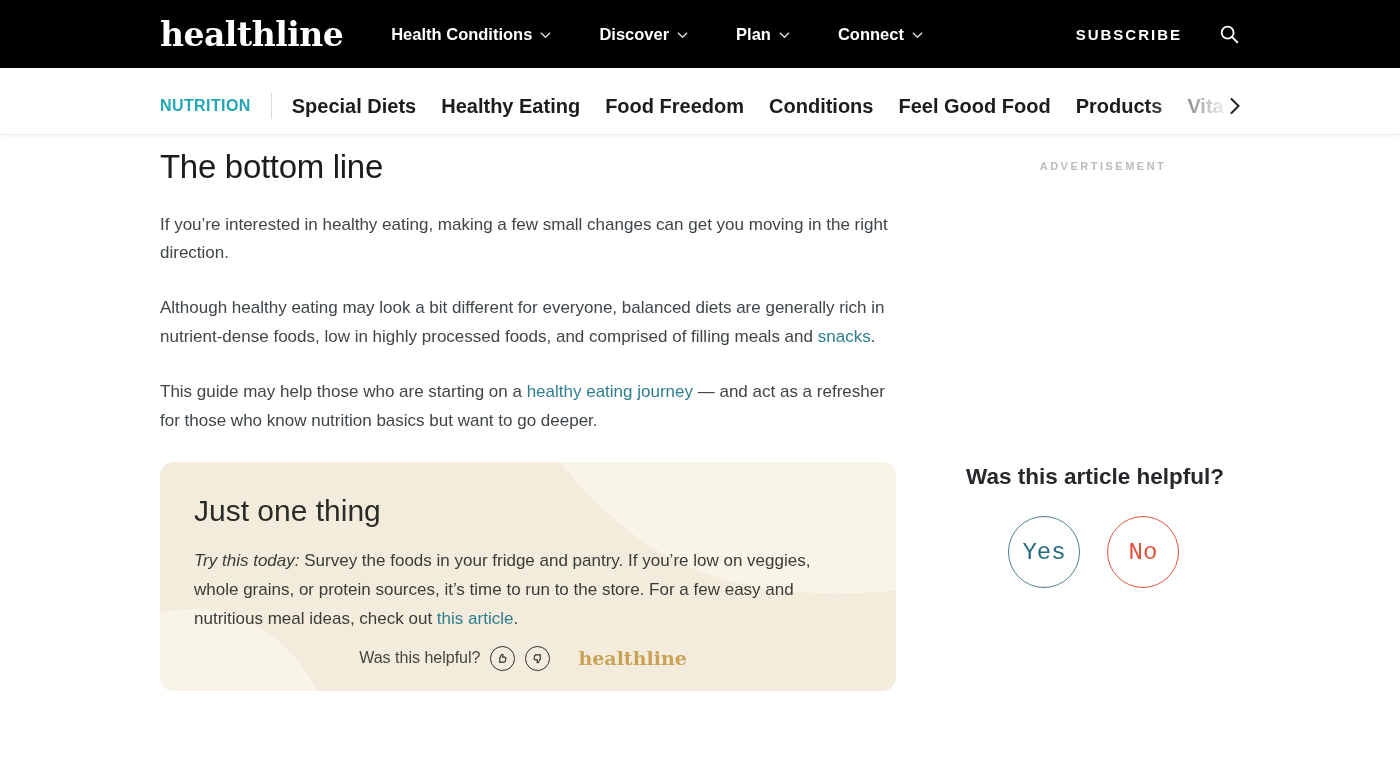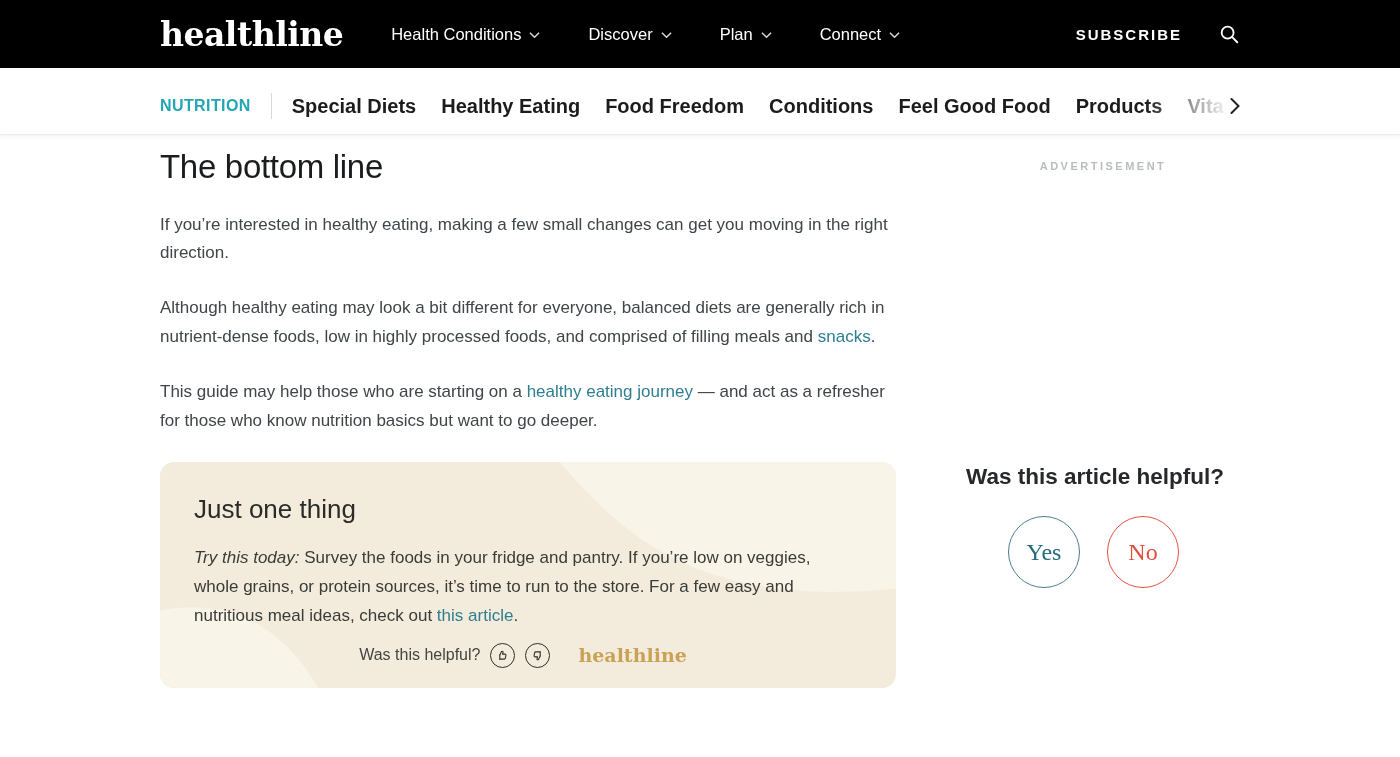--- a/index.html
+++ b/index.html
@@ -16,21 +16,21 @@
   .topbar { height: 68px; background: #000000; }
   .topbar .container { height: 100%; display: flex; align-items: center; }
   .logo {
     font-family: "DejaVu Serif", serif; font-weight: 700;
     font-size: 33px; color: #ffffff; letter-spacing: -0.5px; cursor: pointer;
     line-height: 1;
   }
   .topnav { display: flex; gap: 48px; margin-left: 48px; }
   .topnav-item {
     display: flex; align-items: center; gap: 8px; cursor: pointer;
-    color: #ffffff; font-size: 16.5px; font-weight: 400;
+    color: #ffffff; font-size: 16.5px; font-weight: 700;
   }
   .caret-icon { display: inline-flex; opacity: .85; margin-top: 2px; }
   .top-right { margin-left: auto; display: flex; align-items: center; gap: 36px; }
   .subscribe {
     color: #ffffff; font-size: 15px; font-weight: 700; letter-spacing: 2px;
     cursor: pointer; background: none; border: none; font-family: inherit; padding: 0;
   }
   .search-btn { background: none; border: none; padding: 0; cursor: pointer; display: flex; }
 
   
@@ -72,21 +72,21 @@
   a.inline-link { color: #2f7e8f; text-decoration: none; cursor: pointer; }
 
   
   .callout {
     position: relative; width: 736px; background: #f3ecdc;
     border-radius: 14px; overflow: hidden;
     margin-top: 2px; padding: 32px 44px 20px 34px;
   }
   .callout-swoosh { position: absolute; left: 0; top: 0; width: 100%; height: 100%; }
   .callout-title {
-    position: relative; margin: 0; font-size: 26px; font-weight: 400; color: #2b2b28;
+    position: relative; margin: 0; font-size: 30px; font-weight: 400; color: #2b2b28;
   }
   .callout-body {
     position: relative; margin: 18px 0 0; font-size: 17px; line-height: 1.72; color: #3a3c38;
   }
   .lead-italic { font-style: italic; }
   .callout-footer {
     position: relative; display: flex; align-items: center; justify-content: center;
     gap: 10px; margin-top: 12px;
   }
   .helpful-label { font-size: 16px; color: #454540; }
@@ -106,21 +106,21 @@
   .ad-label {
     margin-top: 25px; text-align: center;
     font-size: 11px; font-weight: 700; letter-spacing: 2.5px; color: #b9bdc1;
   }
   .helpful-widget { margin-top: 292px; }
   .helpful-heading { font-size: 22.5px; font-weight: 700; color: #26282b; }
   .helpful-buttons { display: flex; gap: 27px; margin-top: 26px; margin-left: 42px; }
   .pill {
     width: 72px; height: 72px; border-radius: 50%; background: #ffffff;
     display: flex; align-items: center; justify-content: center;
-    font-size: 24px; font-weight: 500; cursor: pointer; font-family: Liberation Serif, serif;
+    font-size: 24px; font-weight: 500; cursor: pointer; font-family: Liberation Mono, monospace;
   }
   .pill.yes { border: 1px solid #4a7e8a; color: #266b7c; }
   .pill.no  { border: 1px solid #e2523f; color: #e2503c; }
 </style>
 </head>
 <body>
 
 <header class="topbar">
   <div class="container">
     <div class="logo">healthline</div>

